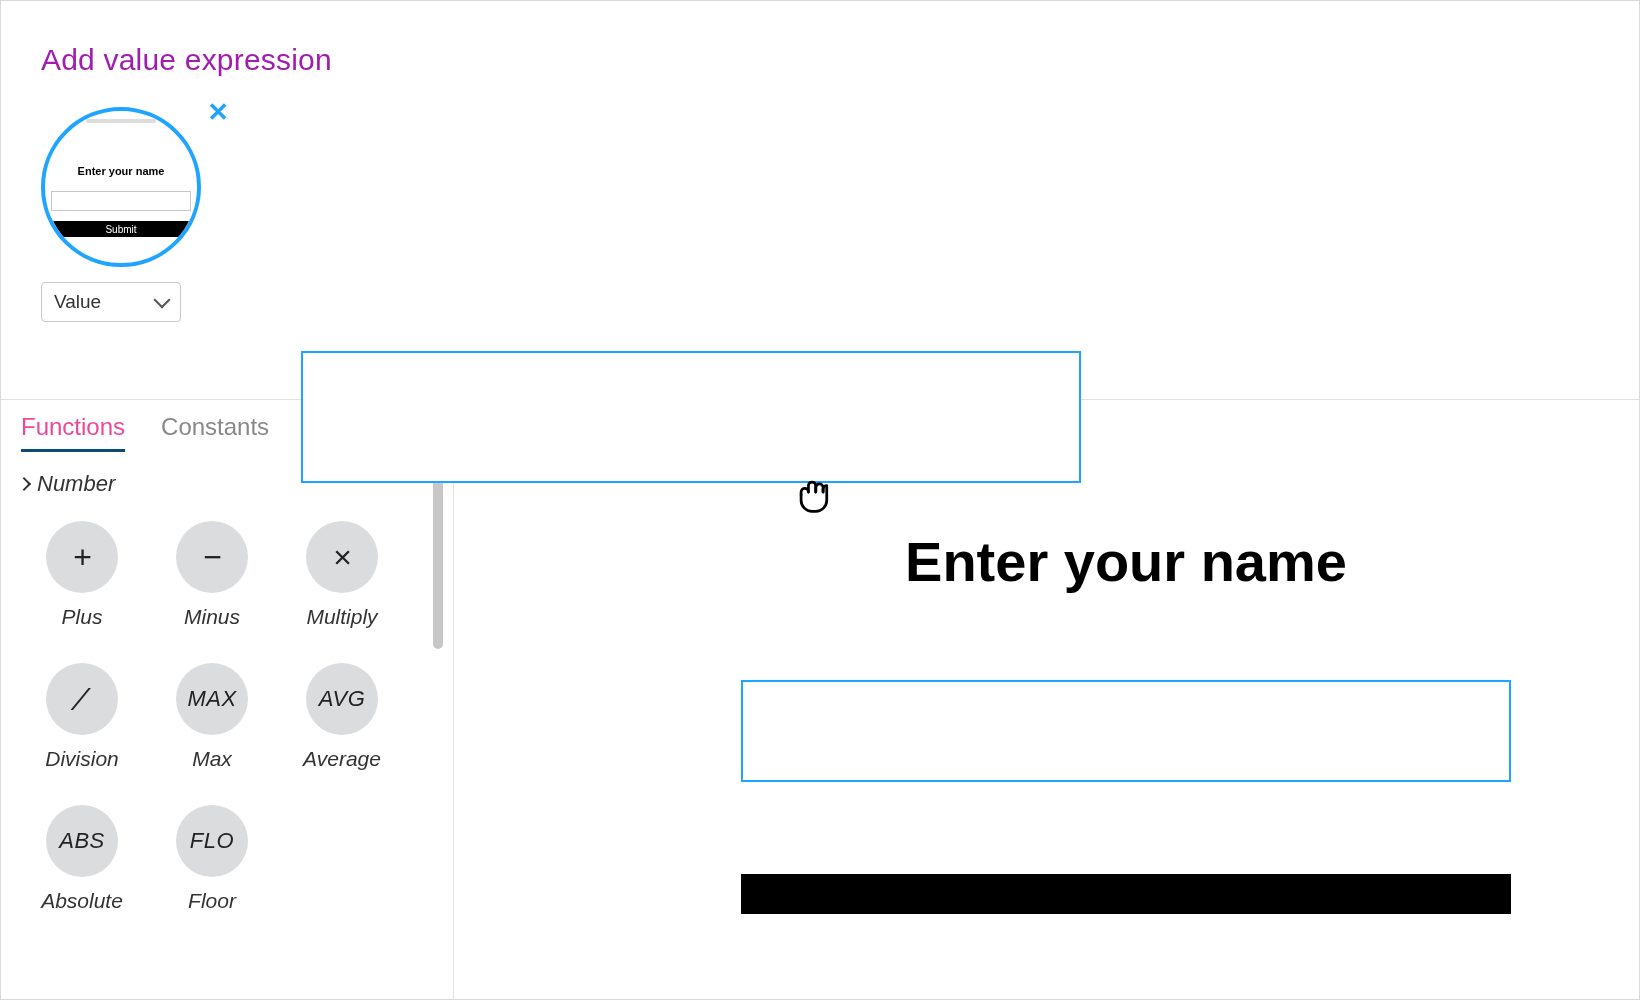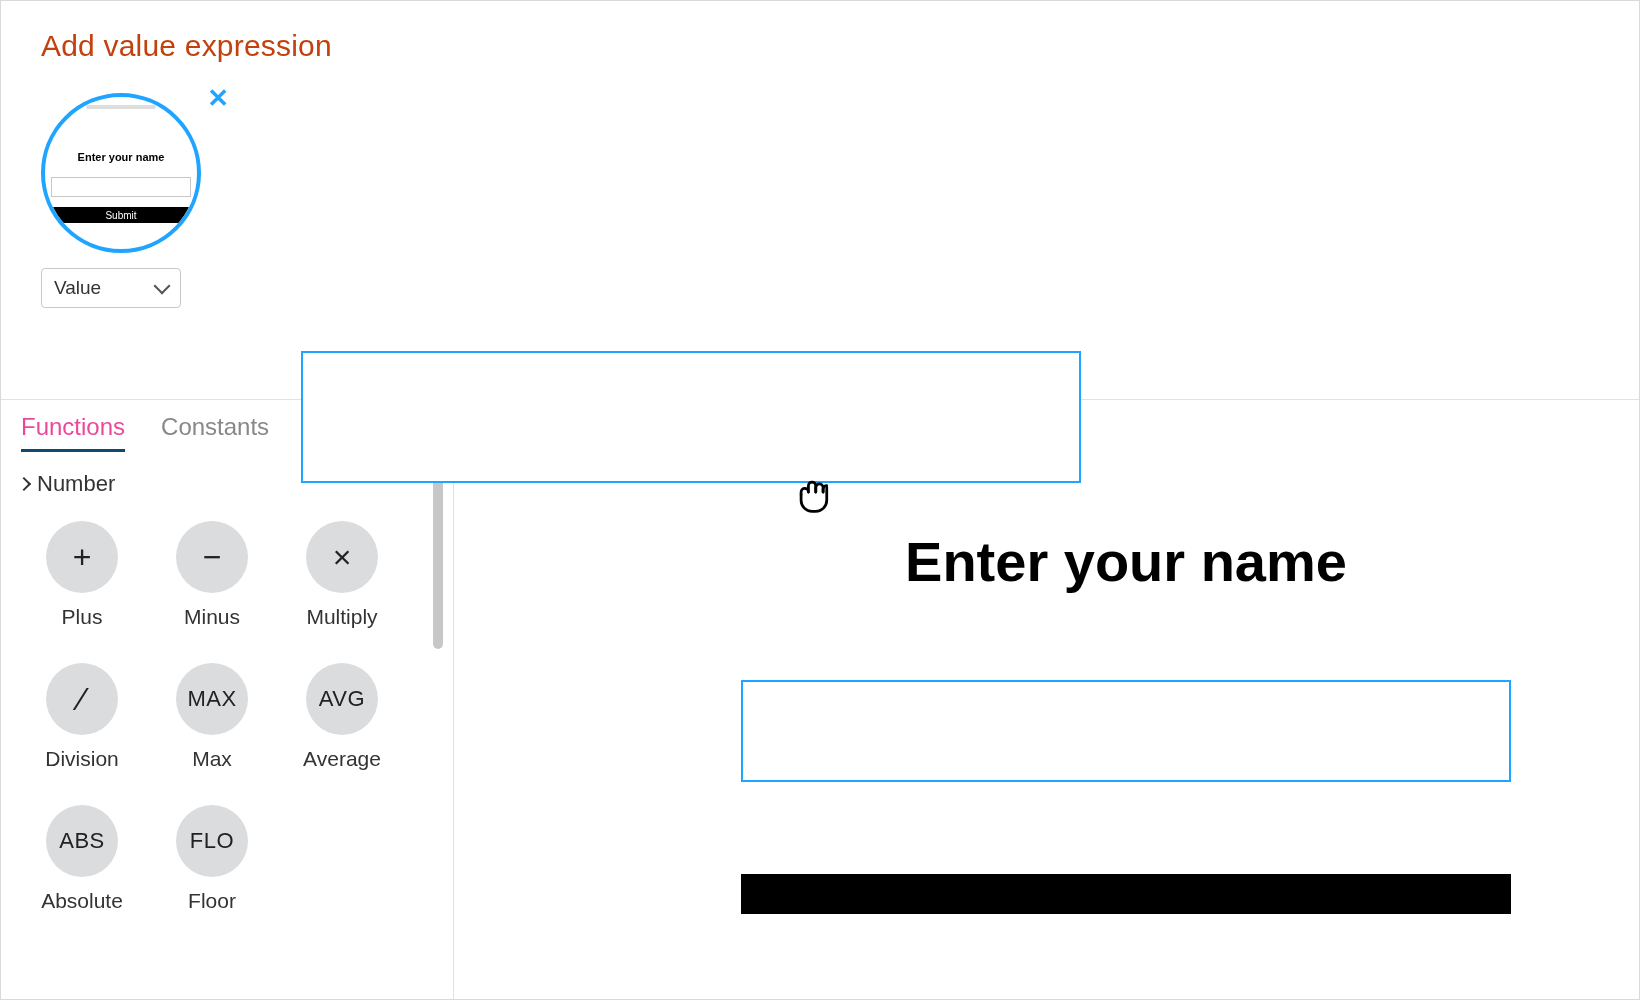--- a/index.html
+++ b/index.html
@@ -5,22 +5,23 @@
   * { box-sizing: border-box; margin: 0; padding: 0; }
   html, body { width: 1640px; height: 1000px; font-family: "Segoe UI", "Helvetica Neue", Arial, sans-serif; color:#333; background:#fff;}
   .frame { width:1640px; height:1000px; border:1px solid #d9d9d9; background:#fff; position:relative; overflow:hidden;}
   
   .top {
     padding:28px 40px 0 40px;
   }
   .title {
     font-size:30px;
     font-weight:400;
-    color:#c2410c;
+    color:#a21caf;
     letter-spacing:0.2px;
+    margin-top:14px;
   }
   
   .preview-slot {
     position:relative;
     margin-top:30px;
     margin-left:0px;
     width:200px;
   }
   .preview-circle {
     width:160px; height:160px;
@@ -98,21 +99,21 @@
   }
   
   .side-tabs {
     position:absolute; top:14px; left:20px; display:flex; gap:36px;
     font-size:24px;
   }
   .side-tab { color:#888; cursor:pointer; padding-bottom:8px;}
   .side-tab.active { color:#ec4899; border-bottom:3px solid #0c4a6e;}
   
   .group {
-    position:absolute; top:72px; left:16px; right:0; bottom:0; width:436px;
+    position:absolute; top:72px; left:16px; right:0; bottom:0; width:436px;font-style:italic;
   }
   .group-header {
     display:flex; align-items:center; gap:8px;
     font-size:22px; color:#333; cursor:pointer;
   }
   .carat {
     width:10px; height:10px;
     border-right:2px solid #333; border-bottom:2px solid #333;
     transform:rotate(-45deg);
     margin-left:2px;

